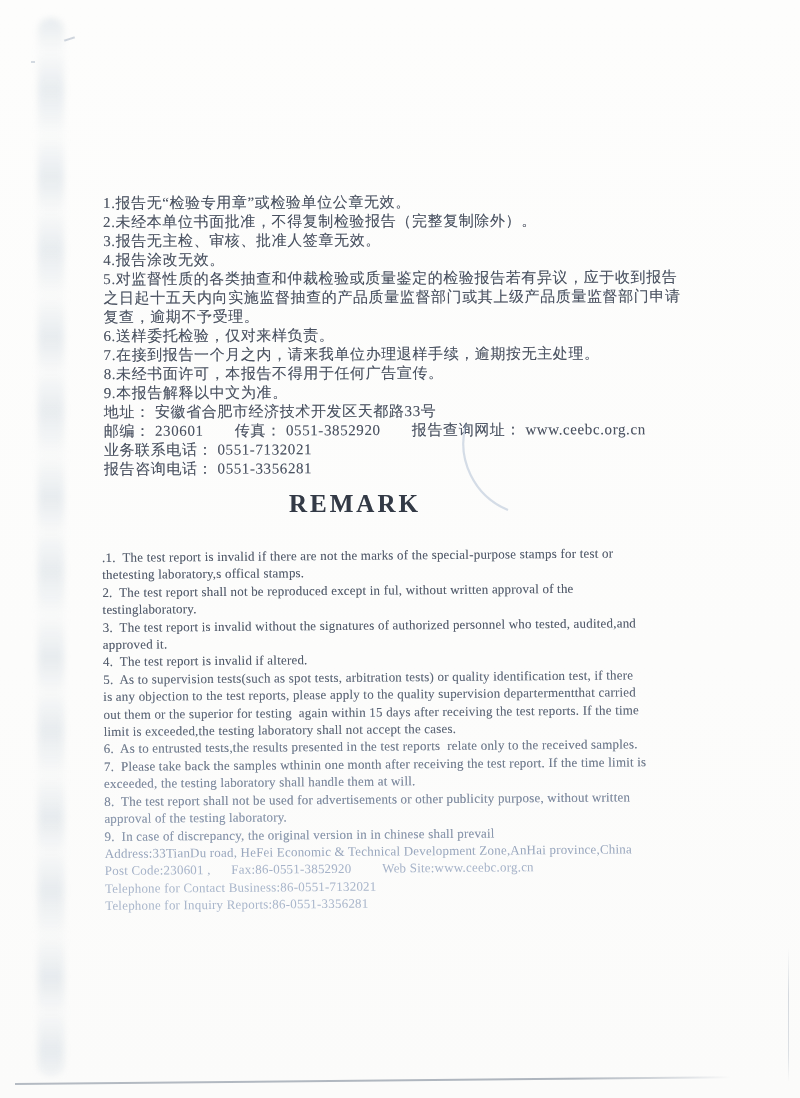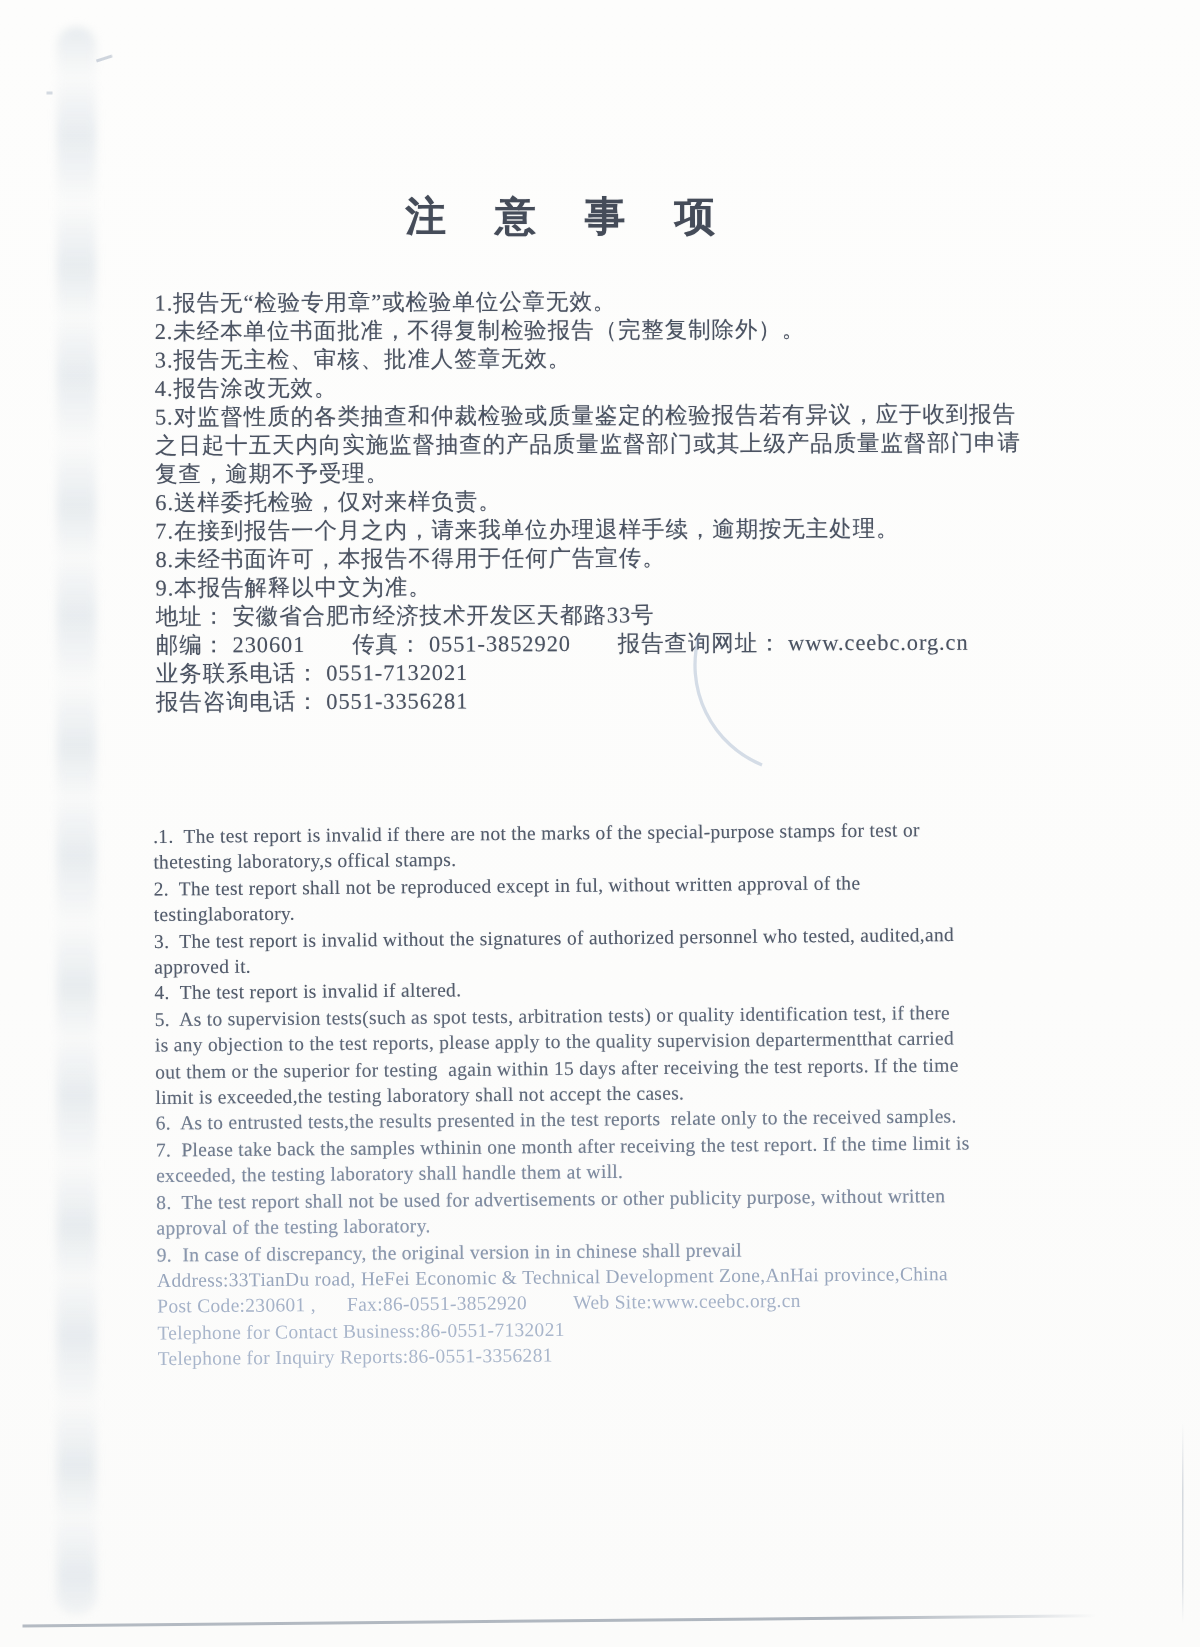--- a/index.html
+++ b/index.html
@@ -87,21 +87,20 @@
 </style>
 </head>
 <body>
 
 <div class="paper">
 
   <div class="binding"></div>
   <div class="speck-a"></div>
   <div class="speck-b"></div>
 
-  <div class="cn-title">注 意 事 项</div>
 
   <div class="cn-block">
       <div class="line">1.报告无“检验专用章”或检验单位公章无效。</div>
       <div class="line">2.未经本单位书面批准，不得复制检验报告（完整复制除外）。</div>
       <div class="line">3.报告无主检、审核、批准人签章无效。</div>
       <div class="line">4.报告涂改无效。</div>
       <div class="line">5.对监督性质的各类抽查和仲裁检验或质量鉴定的检验报告若有异议，应于收到报告</div>
       <div class="line">之日起十五天内向实施监督抽查的产品质量监督部门或其上级产品质量监督部门申请</div>
       <div class="line">复查，逾期不予受理。</div>
       <div class="line">6.送样委托检验，仅对来样负责。</div>
@@ -111,20 +110,21 @@
       <div class="line">地址： 安徽省合肥市经济技术开发区天都路33号</div>
       <div class="line">邮编： 230601　　传真： 0551-3852920　　报告查询网址： www.ceebc.org.cn</div>
       <div class="line">业务联系电话： 0551-7132021</div>
       <div class="line">报告咨询电话： 0551-3356281</div>
     </div>
 
   <svg class="stamp" viewBox="0 0 190 190" xmlns="http://www.w3.org/2000/svg">
     <path d="M 38 26 A 72 72 0 0 0 80 112" fill="none" stroke="rgba(148,168,198,0.38)" stroke-width="2.2"></path>
   </svg>
 
+  <div class="en-title">REMARK</div>
 
   <div class="en-block">
       <div class="line">.1.  The test report is invalid if there are not the marks of the special-purpose stamps for test or</div>
       <div class="line">thetesting laboratory,s offical stamps.</div>
       <div class="line">2.  The test report shall not be reproduced except in ful, without written approval of the</div>
       <div class="line">testinglaboratory.</div>
       <div class="line">3.  The test report is invalid without the signatures of authorized personnel who tested, audited,and</div>
       <div class="line">approved it.</div>
       <div class="line">4.  The test report is invalid if altered.</div>
       <div class="line">5.  As to supervision tests(such as spot tests, arbitration tests) or quality identification test, if there</div>

